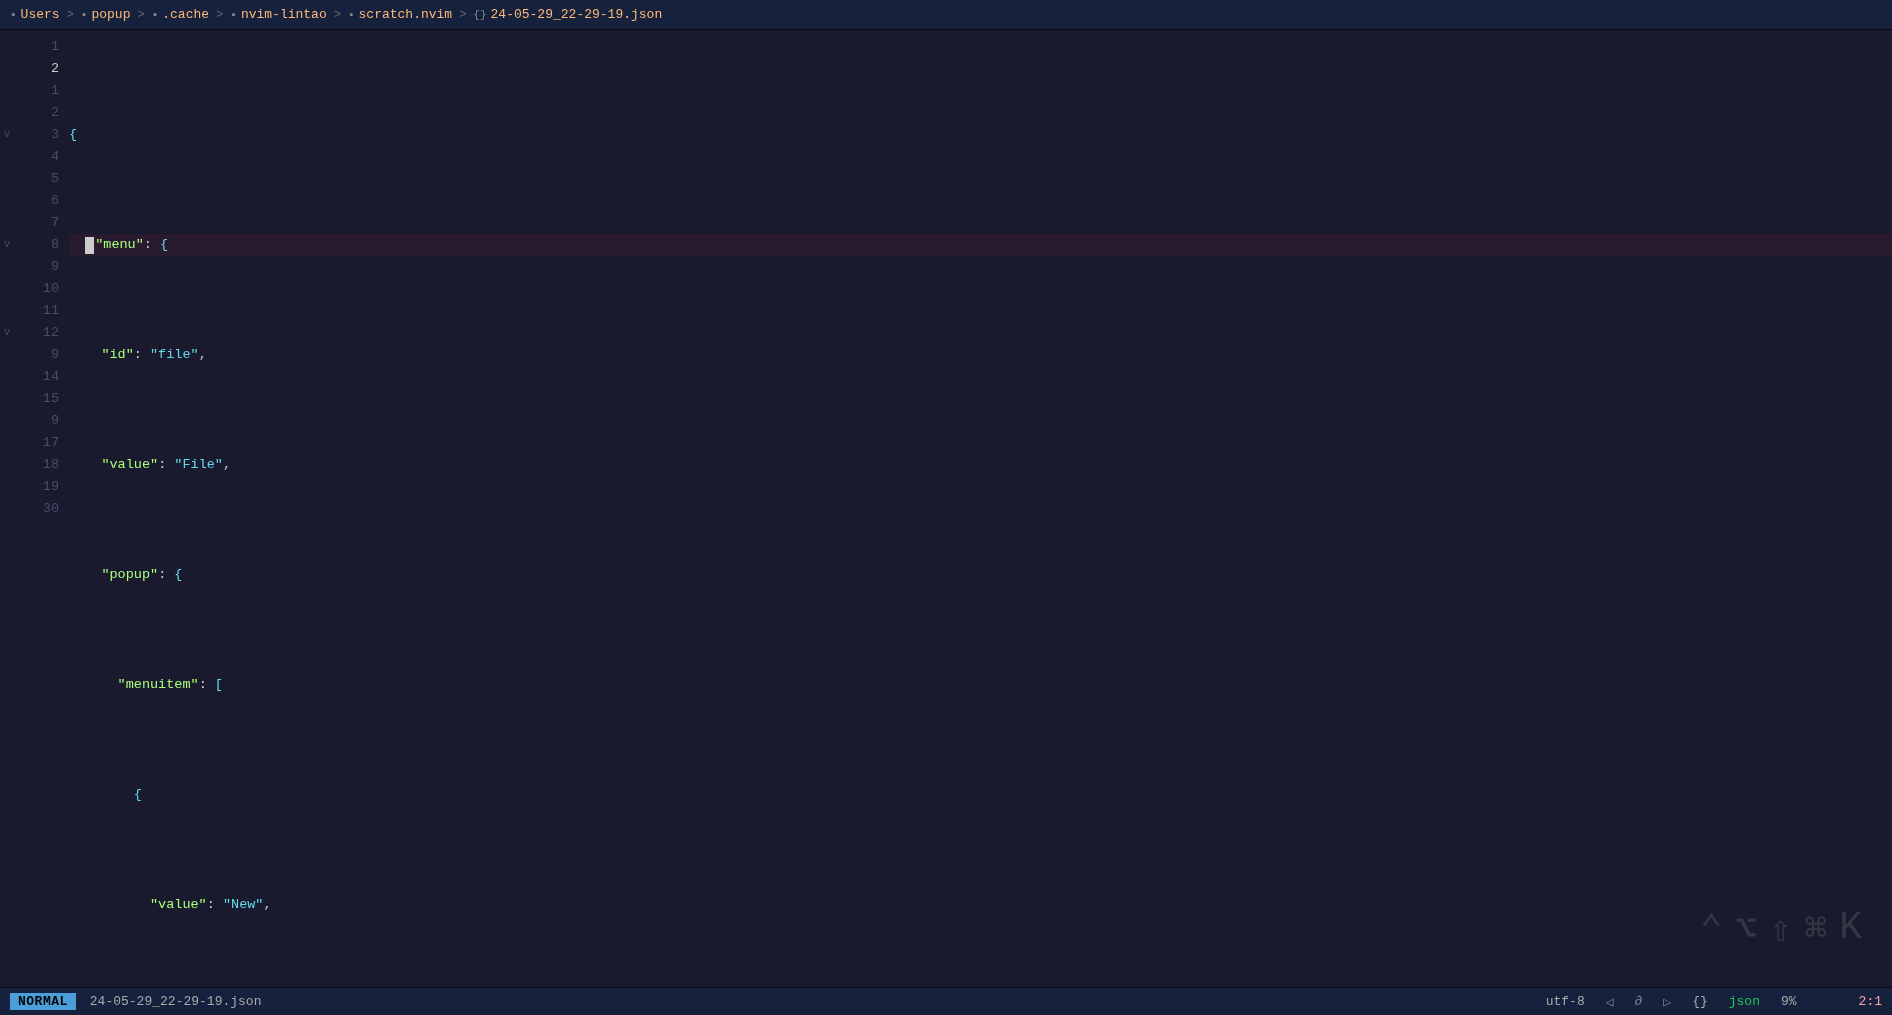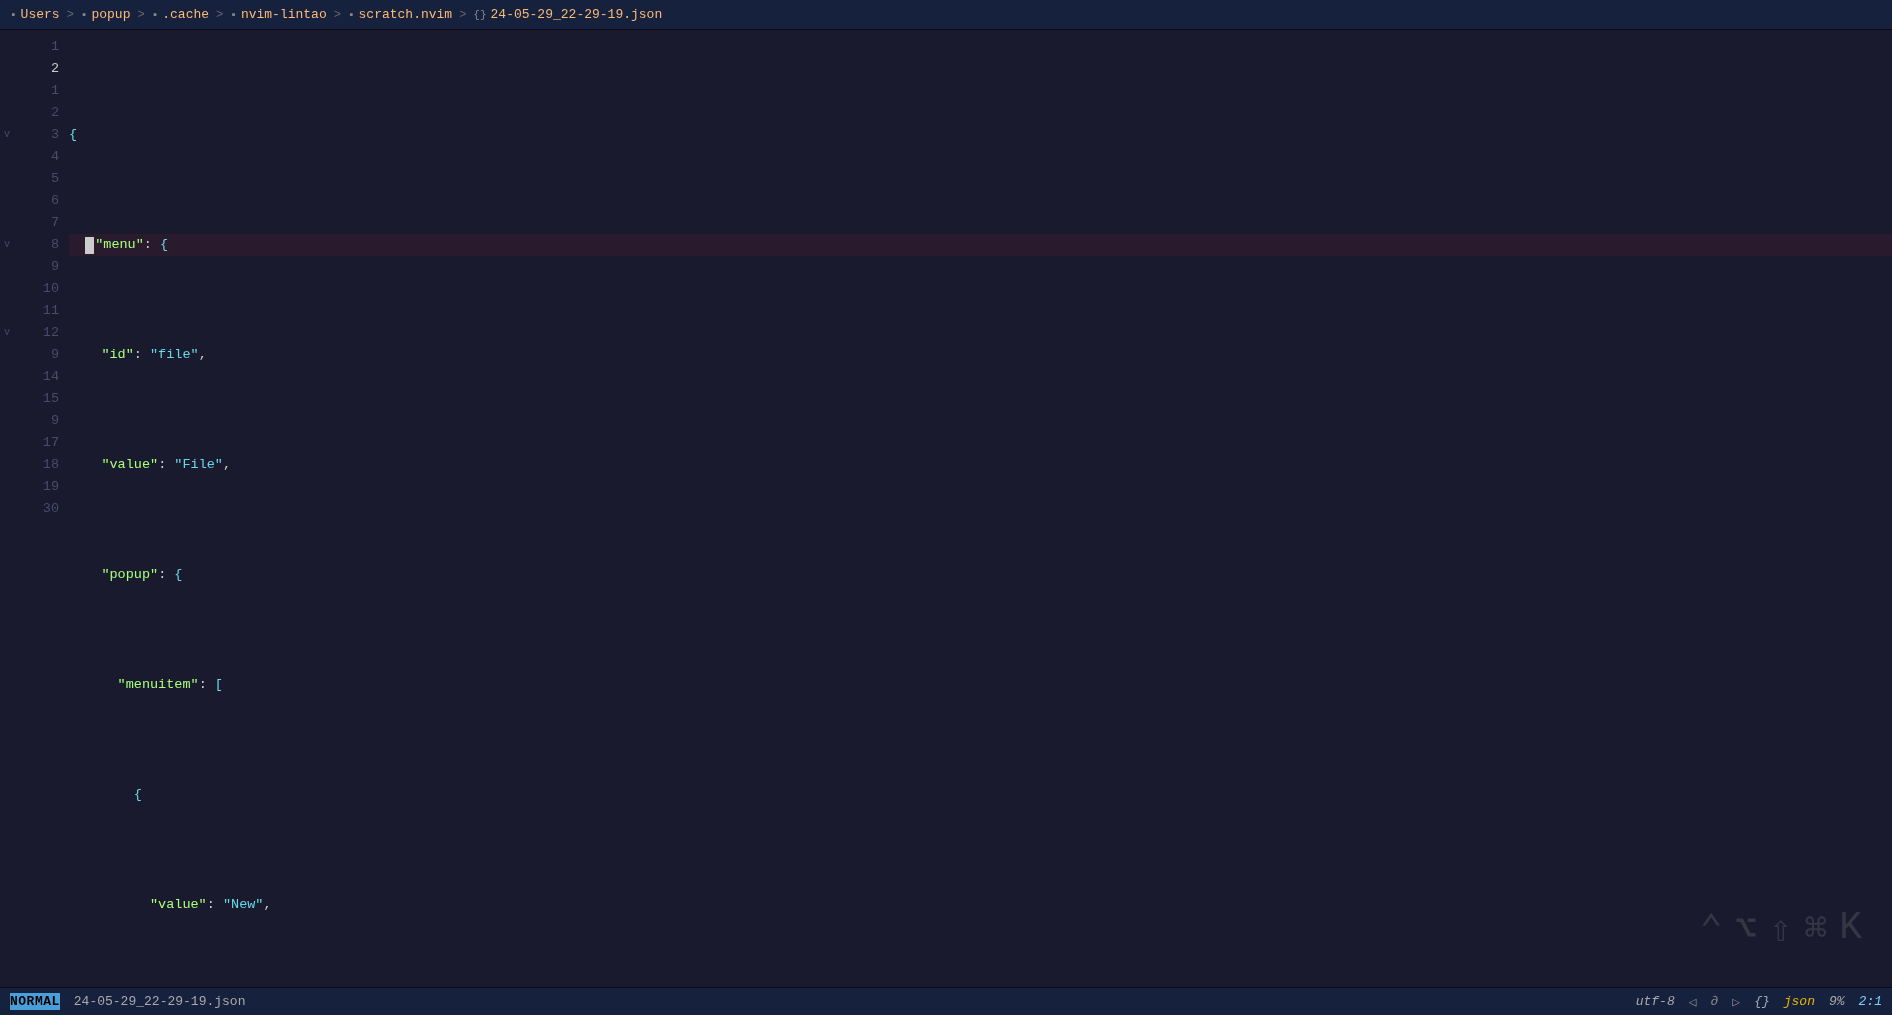--- a/index.html
+++ b/index.html
@@ -174,44 +174,43 @@
     .status-left {
       display: flex;
       align-items: center;
       gap: 14px;
     }
 
     .mode-badge {
       background-color: #4a9eda;
       color: #000000;
       font-weight: bold;
-      padding: 1px 0;
+      padding: 1px 8px;
       font-size: 13px;
       letter-spacing: 0.5px;
     }
 
     .status-filename {
       color: #aaaaaa;
       font-size: 13px;
     }
 
     .status-right {
       display: flex;
       align-items: center;
-      gap: 14px;
+      gap: 21px;
       color: #888888;
       font-size: 13px;
-      font-style: italic;
     }
 
     .status-encoding { color: #aaaaaa; }
     .status-format { color: #aaaaaa; }
-    .status-filetype { color: #eab308; }
+    .status-filetype { color: #22c55e; }
     .status-percent { color: #aaaaaa; }
-    .status-pos { color: #7dd3fc; }
+    .status-pos { color: #fca5a5; margin-left: 41px; }
 
     
     #key-hints {
       position: absolute;
       bottom: 35px;
       right: 30px;
       display: flex;
       gap: 12px;
       opacity: 0.25;
     }

